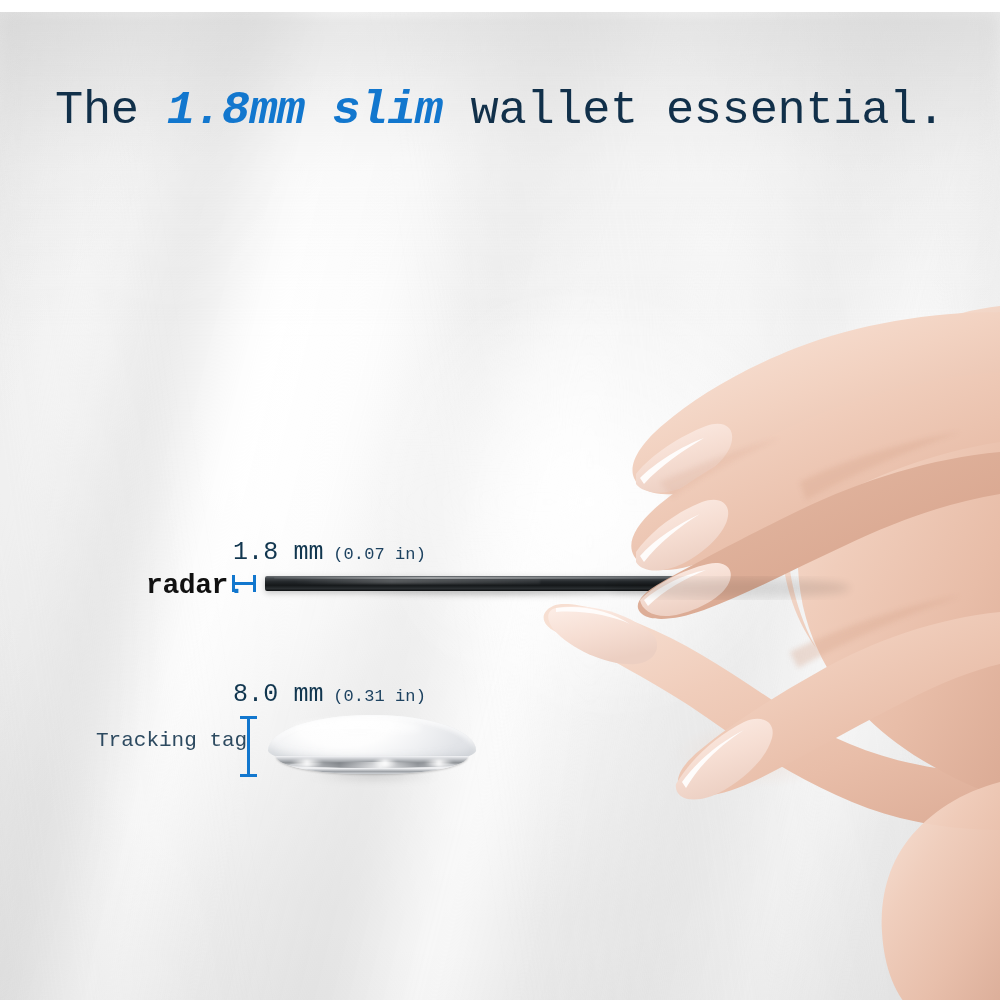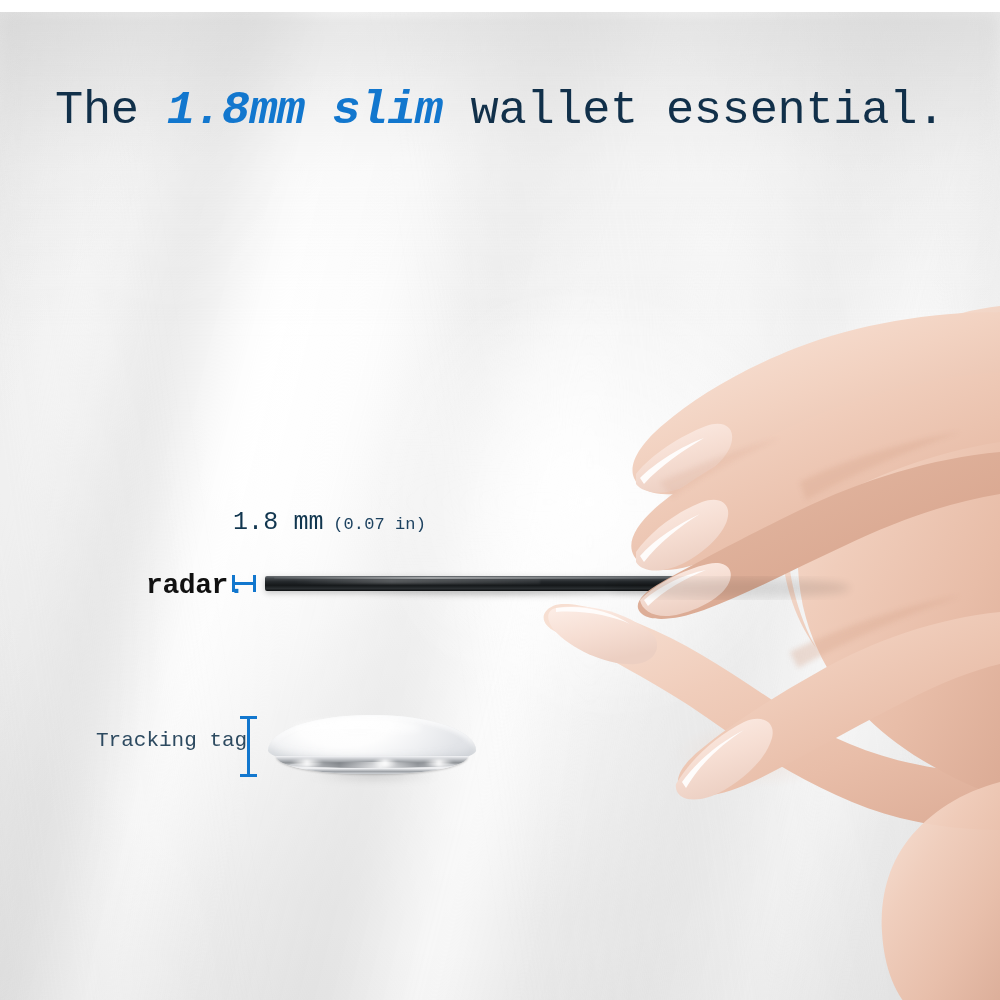--- a/index.html
+++ b/index.html
@@ -94,21 +94,21 @@
     font-size: 47px;
     font-weight: 700;
     font-style: italic;
     color: #1277ce;
     letter-spacing: -0.6px;
   }
 
   
   .dim-card-label {
     position: absolute;
-    left: 233px; top: 496px;
+    left: 233px; top: 526px;
     z-index: 40;
     white-space: nowrap;
     color: #11364f;
   }
   .dim-val { font-size: 25px; font-weight: 500; letter-spacing: 0.1px; }
   .dim-sub { font-size: 17px; font-weight: 400; color: #1d4260; letter-spacing: 0.1px; }
 
   .brand {
     position: absolute;
     left: 146px; top: 558px;
@@ -410,20 +410,24 @@
   <div class="brand">
     <span>radar</span><span class="dot">.</span>
   </div>
 
   <div class="caliper-h">
     <div class="cap-l"></div>
     <div class="bar"></div>
     <div class="cap-r"></div>
   </div>
 
+  <div class="dim-tag-label">
+    <span class="dim-val">8.0 mm</span>
+    <span class="dim-sub">(0.31 in)</span>
+  </div>
 
   <div class="tag-name">Tracking tag</div>
 
   <div class="caliper-v">
     <div class="cap-t"></div>
     <div class="bar"></div>
     <div class="cap-b"></div>
   </div>
 
   <div class="tag-shadow"></div>

